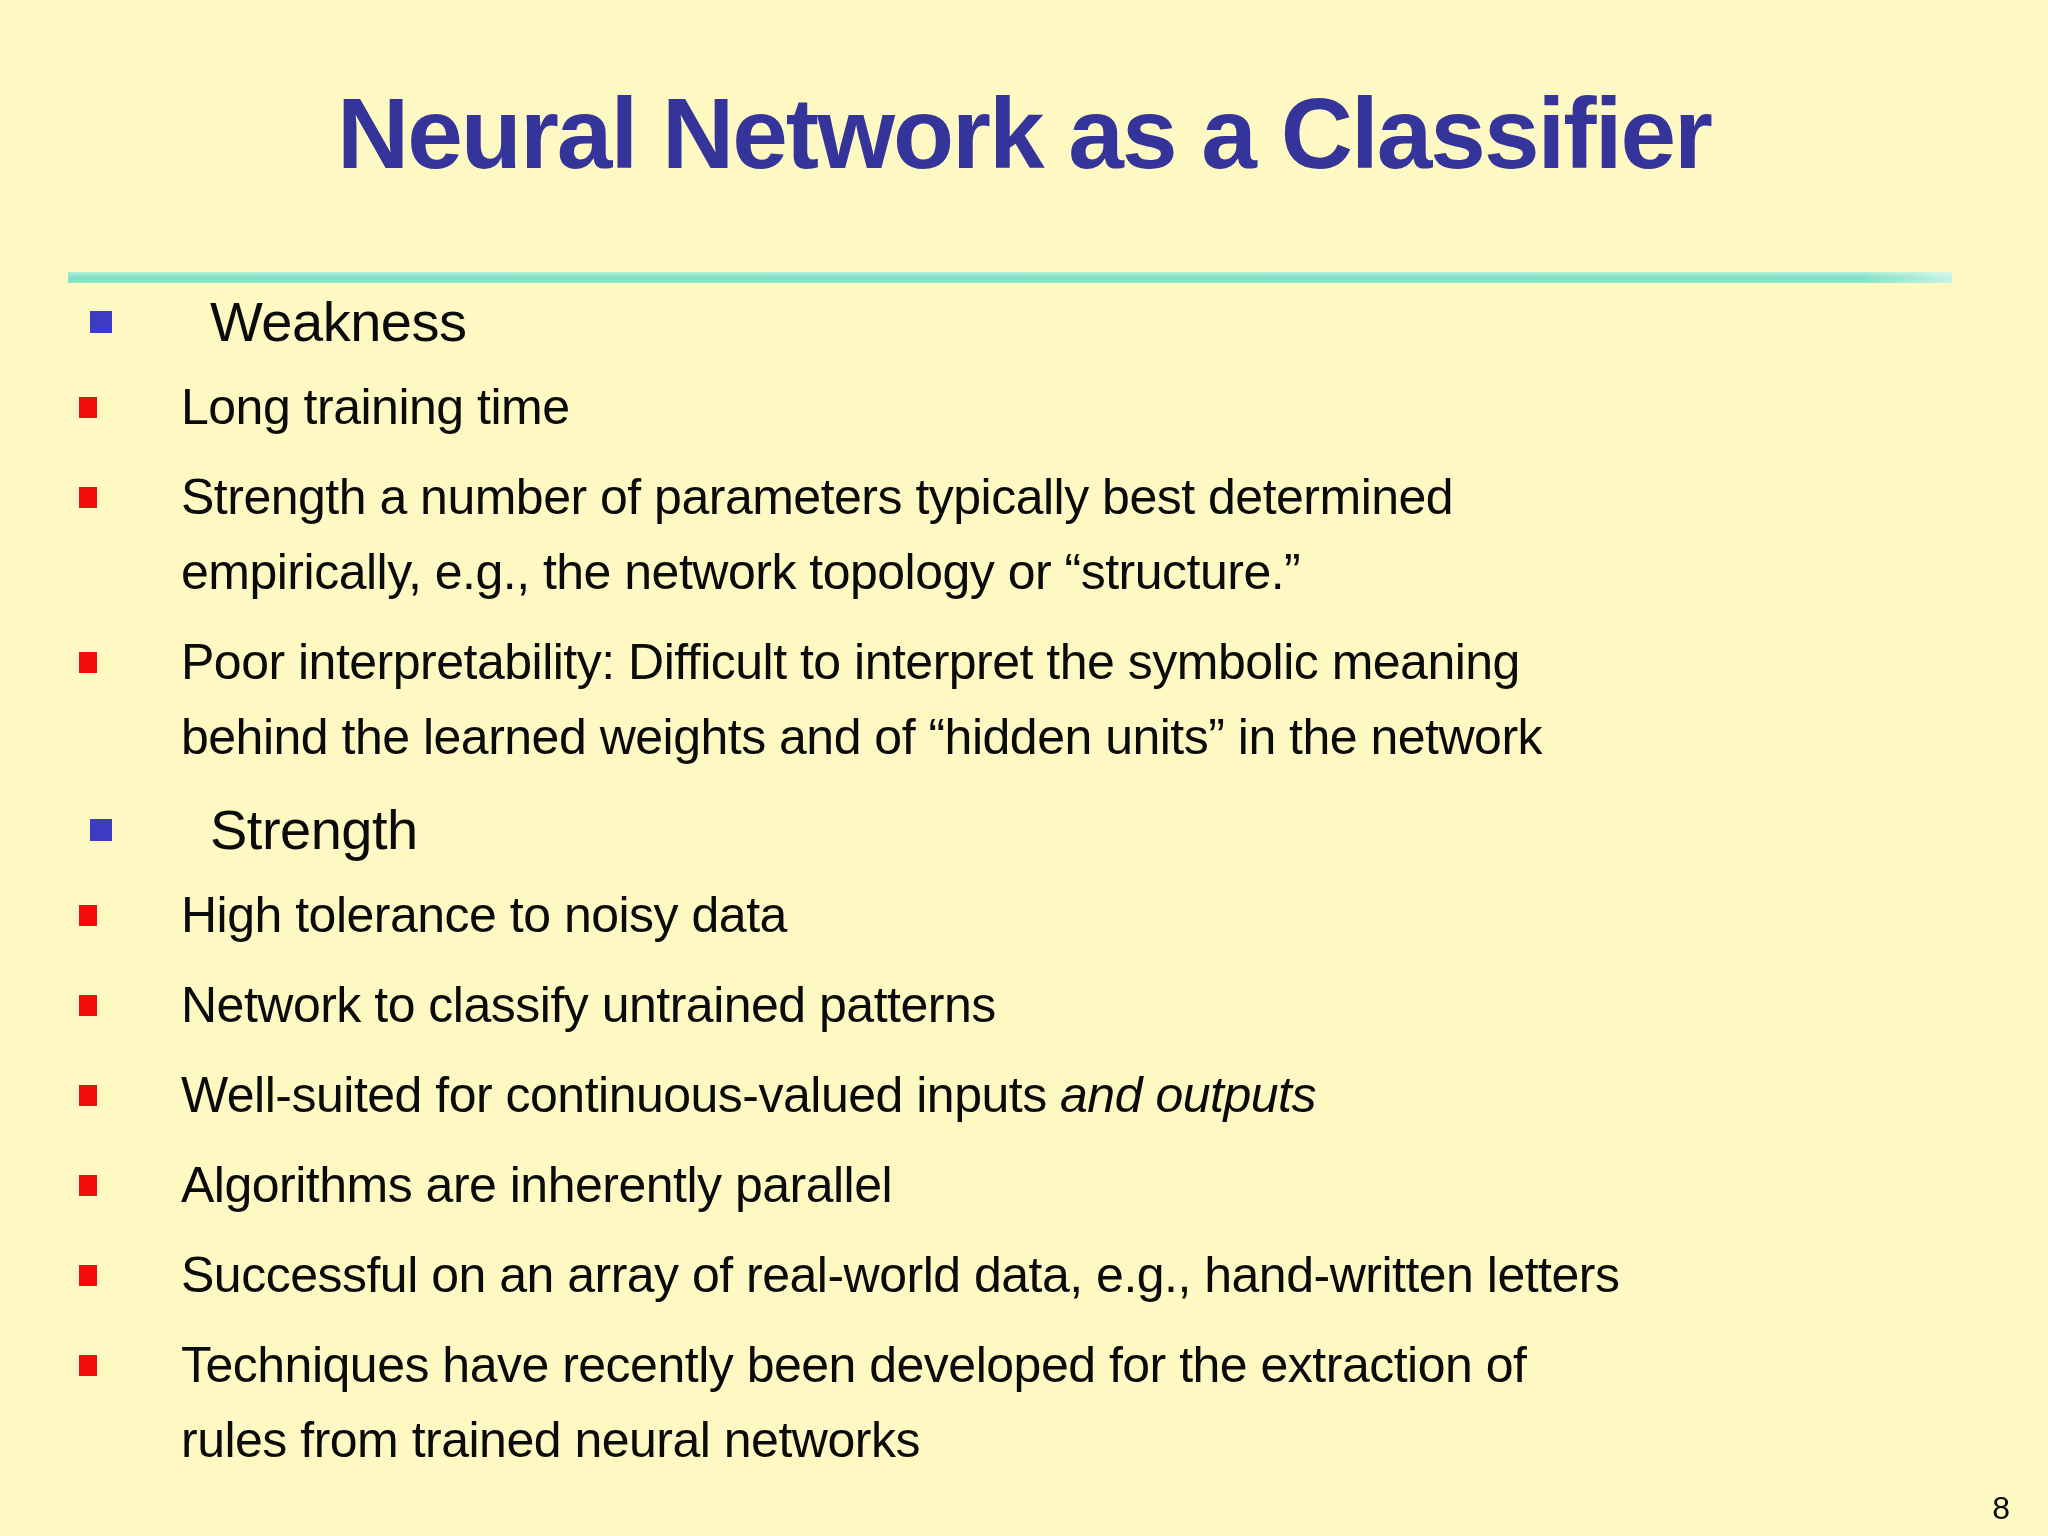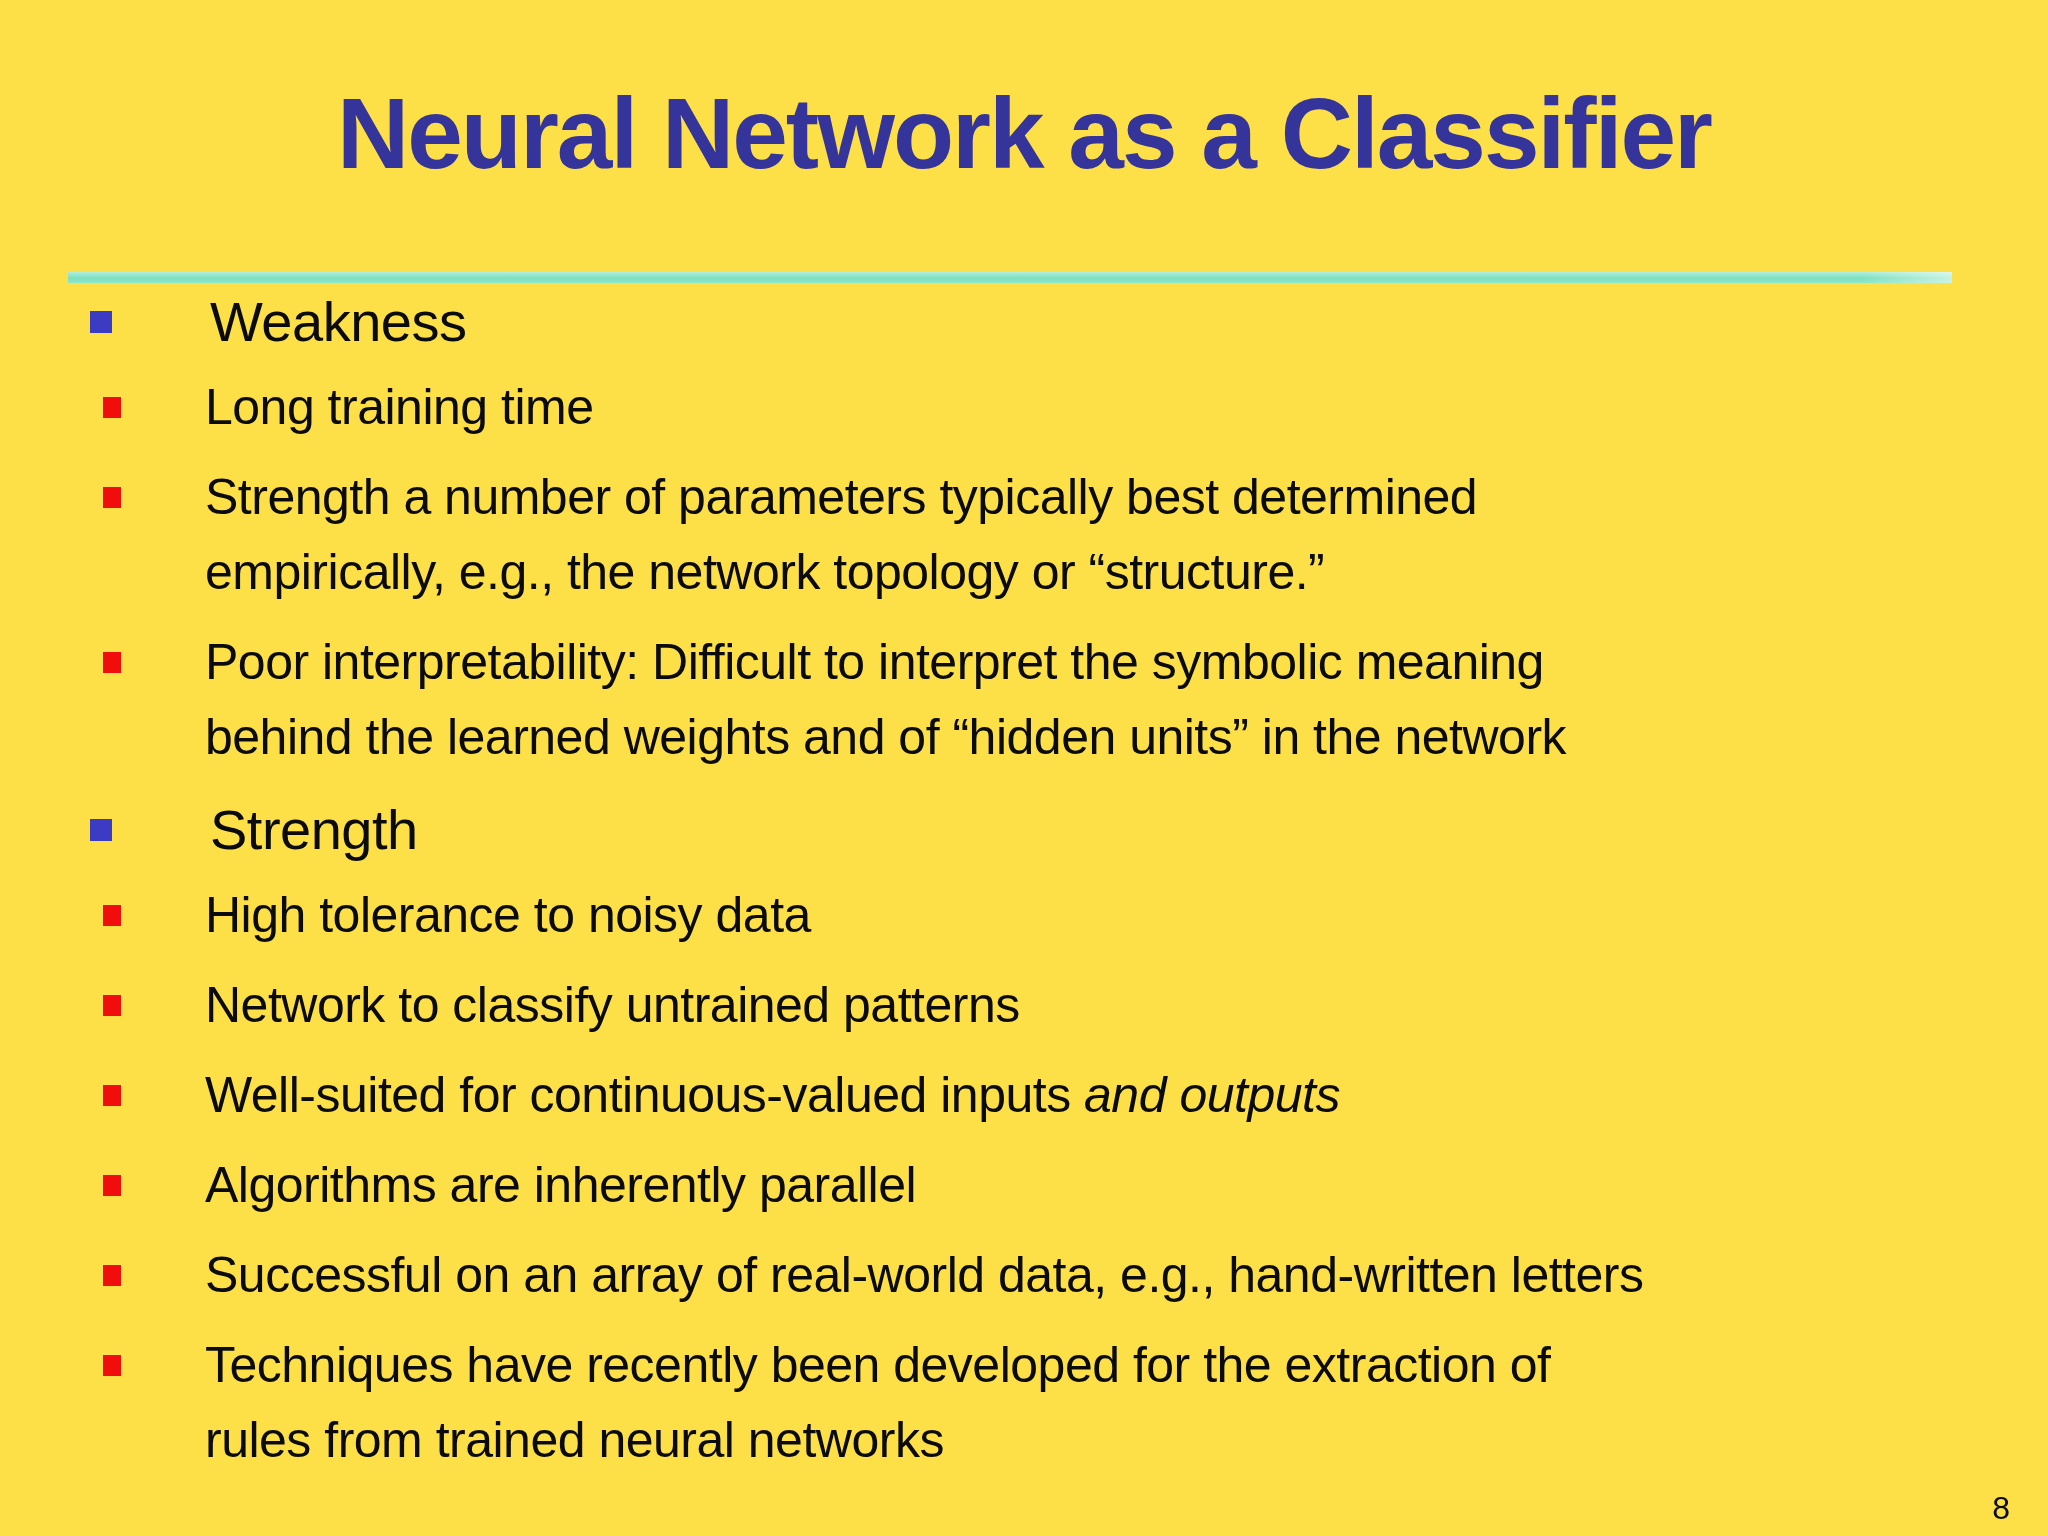--- a/index.html
+++ b/index.html
@@ -11,21 +11,21 @@
     width: 2048px;
     height: 1536px;
     position: relative;
     overflow: hidden;
     font-family: "Liberation Sans", "DejaVu Sans", sans-serif;
     color: #0b0b0b;
   }
   .slide {
     position: absolute;
     inset: 0;
-    background: #fde047;
+    background: #fef9c3;
   }
   
   .slide-title {
     position: absolute;
     top: 68px;
     left: 0;
     width: 100%;
     text-align: center;
     font-size: 100px;
     font-weight: bold;
@@ -62,21 +62,21 @@
     gap: 40px;
   }
   .l1 {
     padding-left: 90px;
     font-size: 56px;
     line-height: 80px;
     margin-bottom: 8px;
     letter-spacing: -0.5px;
   }
   .l2 {
-    padding-left: 103px;
+    padding-left: 79px;
     font-size: 50px;
     line-height: 75px;
     margin-bottom: 15px;
     letter-spacing: -0.5px;
   }
   .bullet-l1 {
     flex: 0 0 auto;
     width: 22px;
     height: 22px;
     margin-top: 29px;

